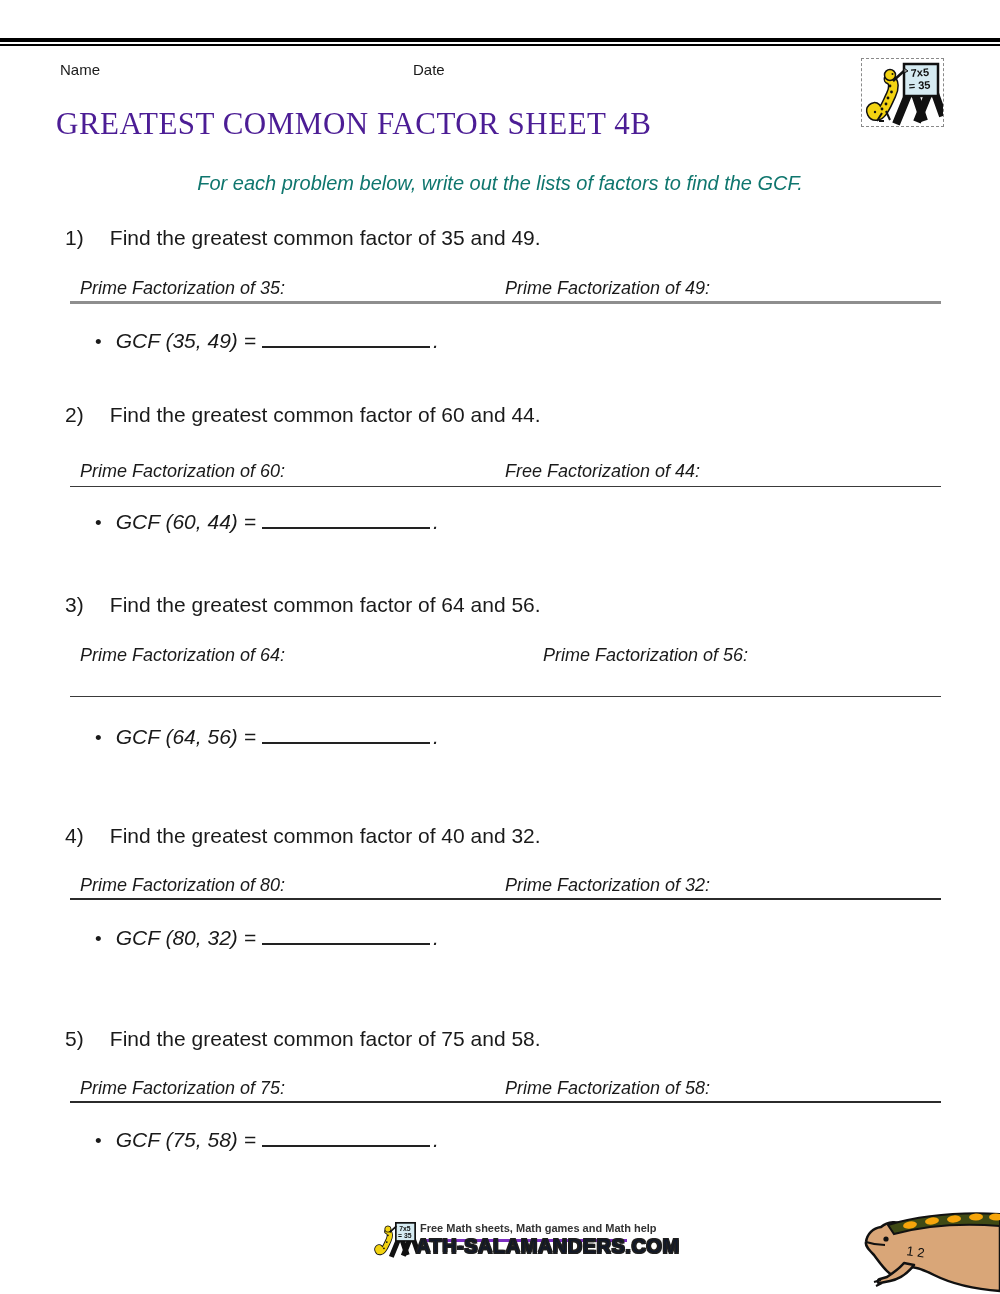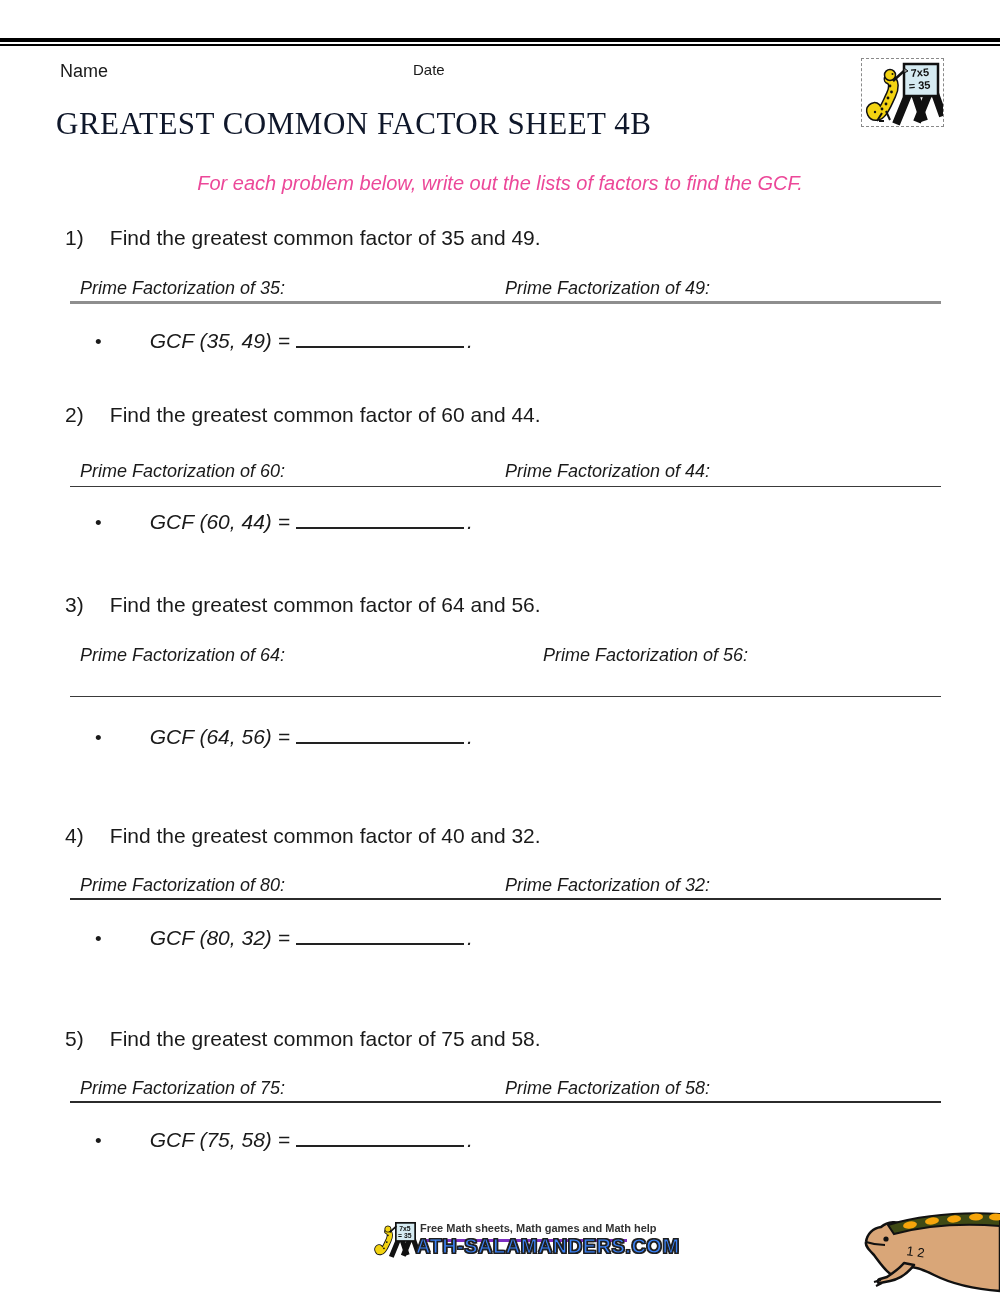--- a/index.html
+++ b/index.html
@@ -5,68 +5,68 @@
   html,body { margin:0; padding:0; background:#fff; }
   .page {
     position:relative; width:1000px; height:1294px; background:#ffffff;
     font-family:"Liberation Sans", sans-serif; color:#1a1a1a; overflow:hidden;
   }
   
   .top-rule {
     position:absolute; top:38px; left:0; width:1000px; height:2px;
     border-top:4px solid #000; border-bottom:2px solid #000; background:#fff;
   }
-  .name-label { position:absolute; left:60px; top:61px; font-size:18px;text-align:center; }
+  .name-label { position:absolute; left:60px; top:61px; font-size:15px;text-align:center; }
   .date-label { position:absolute; left:413px; top:61px; font-size:15px; }
 
   .header-logo {
     position:absolute; left:861px; top:58px; width:83px; height:69px;
     border:1px dashed #8a8a8a; background:#fff; box-sizing:border-box;
   }
   .page-title {
     position:absolute; left:56px; top:106px;
     font-family:"Liberation Serif", serif; font-size:31px; letter-spacing:0.5px;
-    color:#0f172a; white-space:nowrap;
+    color:#4c1d95; white-space:nowrap;
   }
   .instruction {
     position:absolute; left:0; width:1000px; top:172px; text-align:center;
-    font-style:italic; font-size:20px; color:#ec4899;
+    font-style:italic; font-size:20px; color:#0f766e;
   }
 
   .p-heading { position:absolute; left:65px; font-size:21px; white-space:nowrap; }
   .p-heading .p-num { display:inline-block; min-width:24px; }
   .p-heading .p-q { margin-left:15px; }
   .lab { position:absolute; font-style:italic; font-size:18px; white-space:nowrap; }
   .p-line { position:absolute; left:70px; width:871px; height:0; }
   .line-a { border-top:3px solid #8e8e8e; }
   .line-b { border-top:1px solid #3a3a3a; }
   .line-c { border-top:2px solid #2b2b2b; }
   .p-gcf { position:absolute; left:95px; font-size:21px; white-space:nowrap; }
   .p-gcf .bullet { font-style:normal; font-size:19px; margin-right:14px; }
-  .p-gcf .gcf-label { font-style:italic;margin-left:34px; }
+  .p-gcf .gcf-label { font-style:italic; }
   .gcf-blank {
     display:inline-block; width:168px; height:14px;
     border-bottom:2px solid #222; margin-left:6px; margin-right:3px;
   }
   .p-gcf .gcf-period { font-style:italic; }
 
   
   .footer-group { position:absolute; left:372px; top:1218px; width:280px; height:56px; }
   .footer-logo-svg { position:absolute; left:0; top:2px; }
   .footer-tagline {
     position:absolute; left:48px; top:4px; font-size:11px; font-weight:bold;
     color:#333; white-space:nowrap;
   }
   .footer-purple-rule { position:absolute; left:48px; top:21px; width:207px; height:3px; background:#7C2EC1; }
   .footer-site {
     position:absolute; left:44px; top:17px; white-space:nowrap;
     font-weight:bold; letter-spacing:0.5px;
   }
   .site-rest {
-    font-size:20px; color:#3b82f6; -webkit-text-stroke:1.2px #1f1f1f;
+    font-size:20px; color:#0f172a; -webkit-text-stroke:1.2px #1f1f1f;
     text-shadow:-1px -1px 0 #1f1f1f, 1px -1px 0 #1f1f1f, -1px 1px 0 #1f1f1f, 1px 1px 0 #1f1f1f;
   }
   .mascot { position:absolute; right:0; top:1211px; }
 </style>
 </head>
 <body>
 
 <div class="page">
 
   <div class="top-rule"></div>
@@ -115,21 +115,21 @@
       <span class="bullet">•</span><span class="gcf-label">GCF (35, 49) =</span><span class="gcf-blank"></span><span class="gcf-period">.</span>
     </div>
   </section>
 
   <section>
     <div class="p-heading" style="top:403px">
       <span class="p-num">2)</span>
       <span class="p-q">Find the greatest common factor of 60 and 44.</span>
     </div>
     <div class="lab" style="left:80px; top:461px">Prime Factorization of 60:</div>
-    <div class="lab" style="left:505px; top:461px">Prime Factorization of 44:</div>
+    <div class="lab" style="left:505px; top:461px">Free Factorization of 44:</div>
     <div class="p-line line-b" style="top:486px"></div>
     <div class="p-gcf" style="top:510px">
       <span class="bullet">•</span><span class="gcf-label">GCF (60, 44) =</span><span class="gcf-blank"></span><span class="gcf-period">.</span>
     </div>
   </section>
 
   <section>
     <div class="p-heading" style="top:593px">
       <span class="p-num">3)</span>
       <span class="p-q">Find the greatest common factor of 64 and 56.</span>

